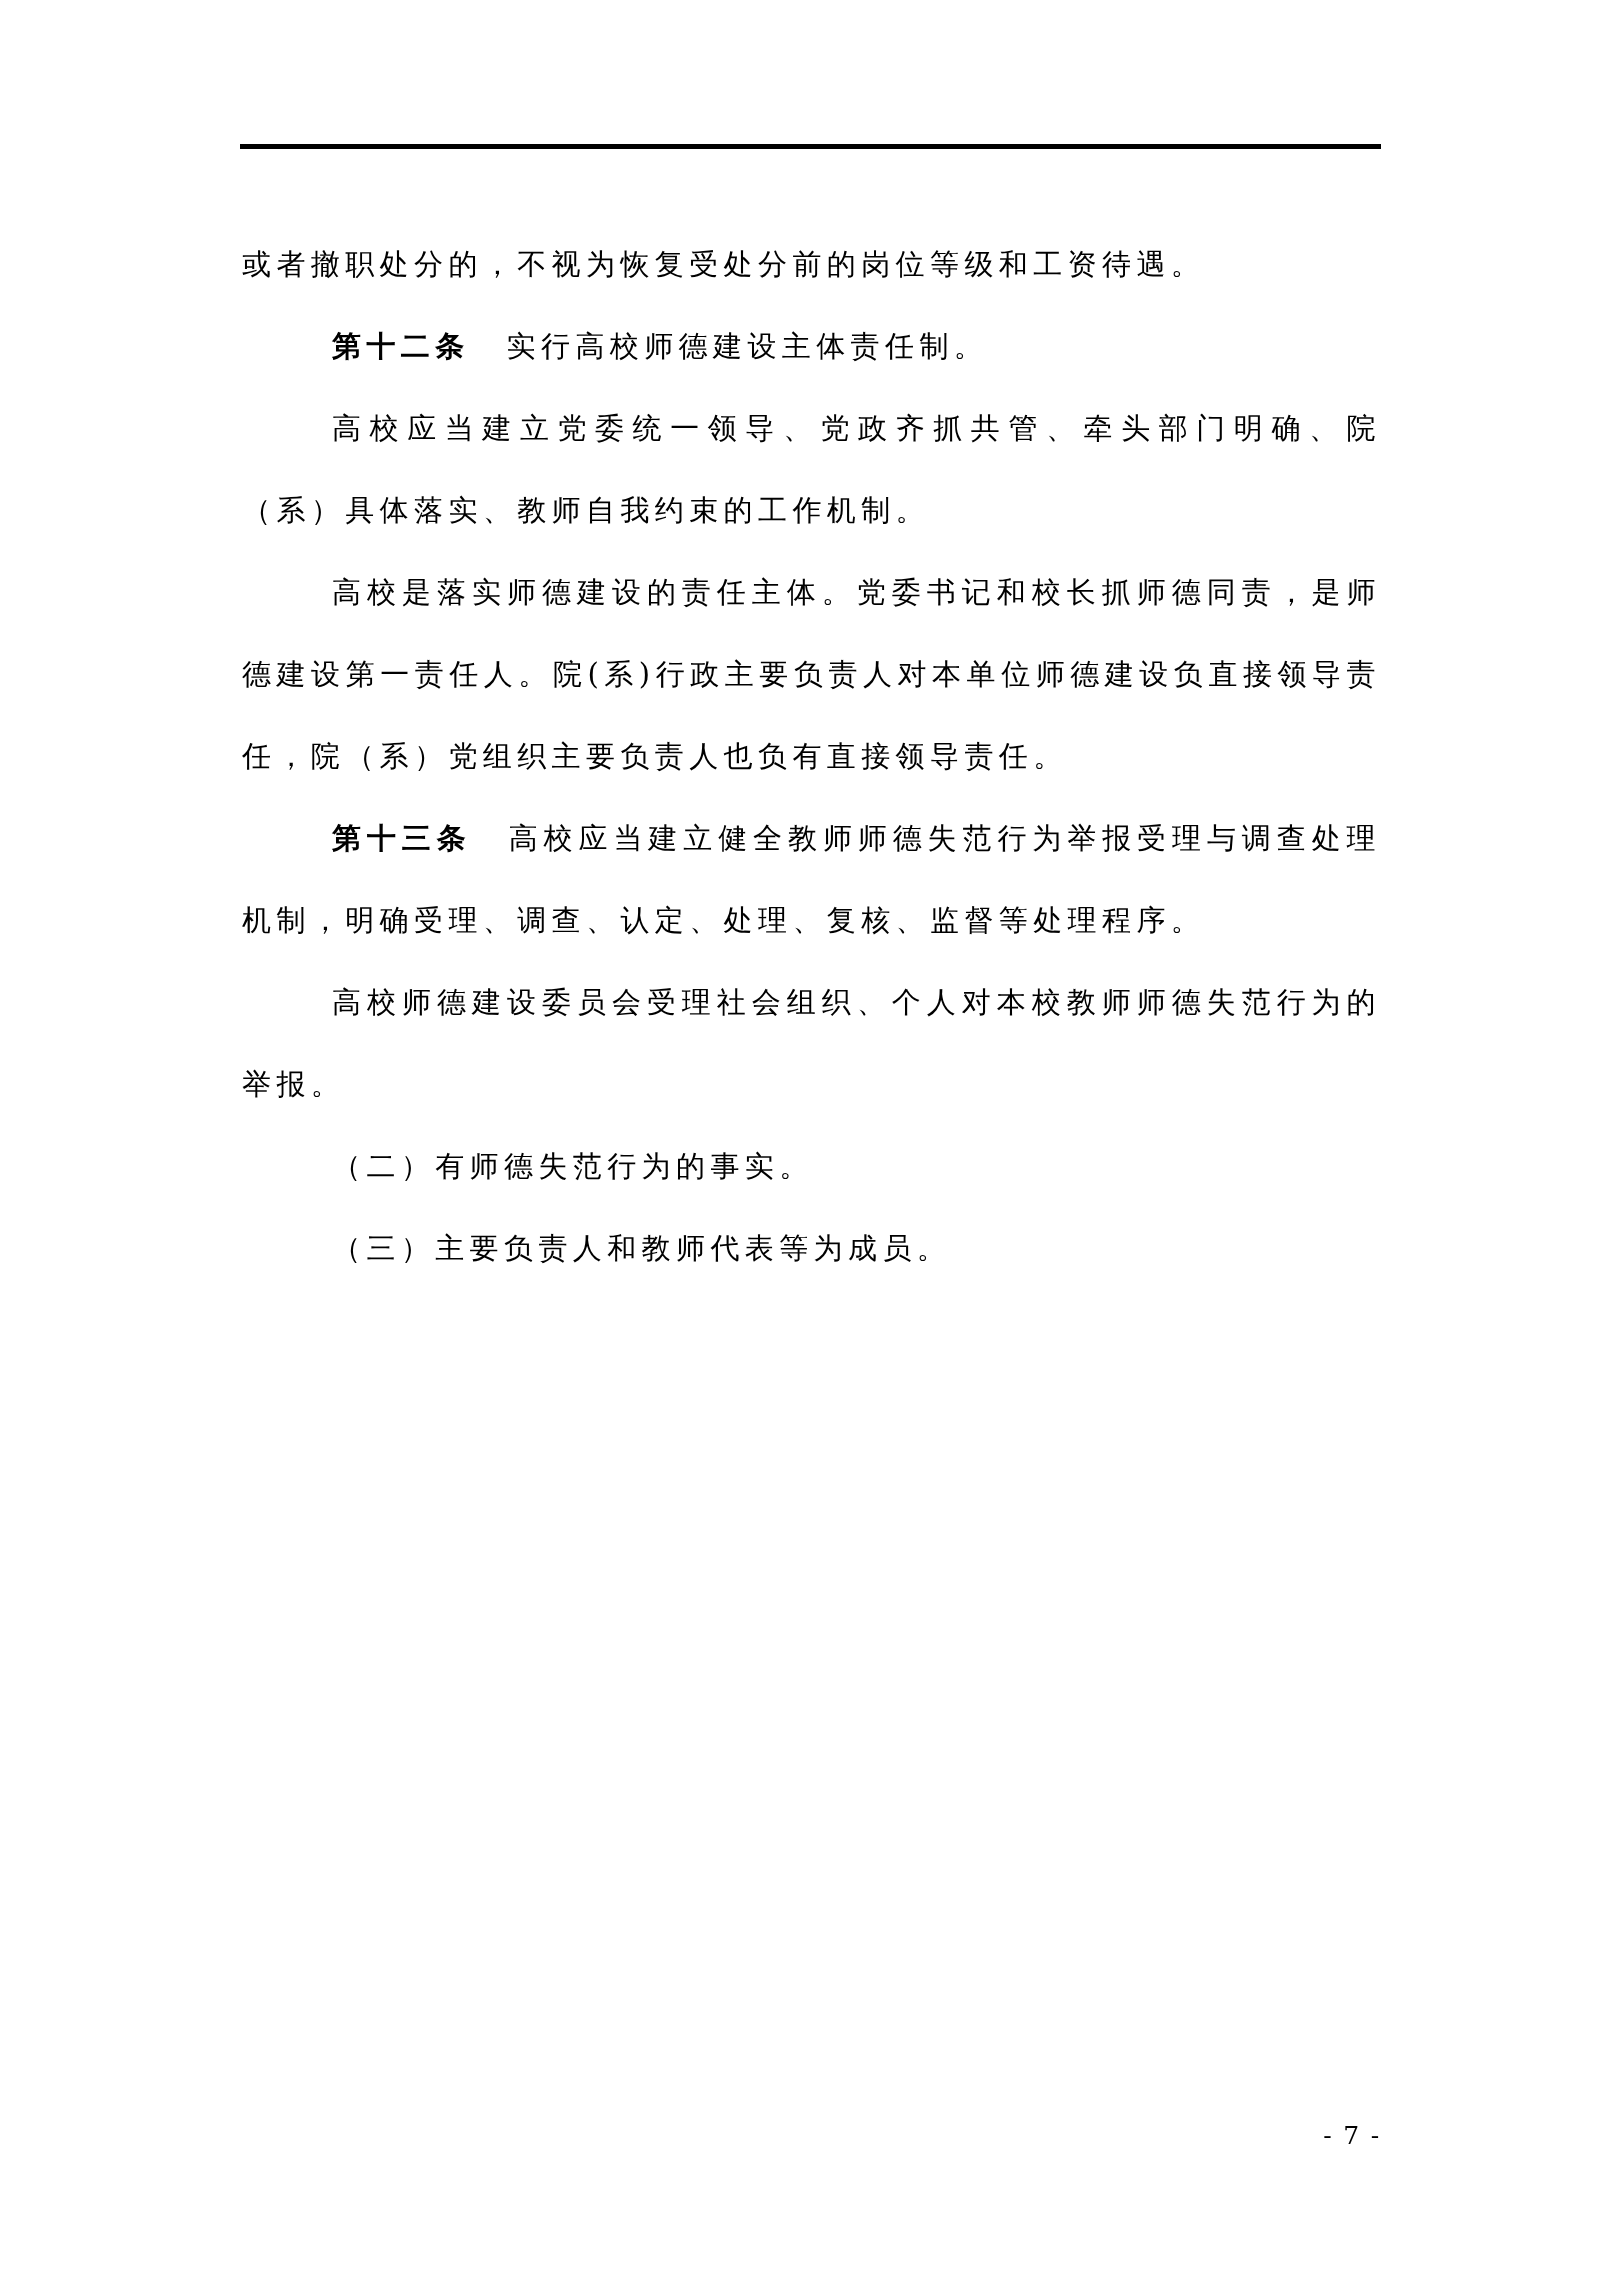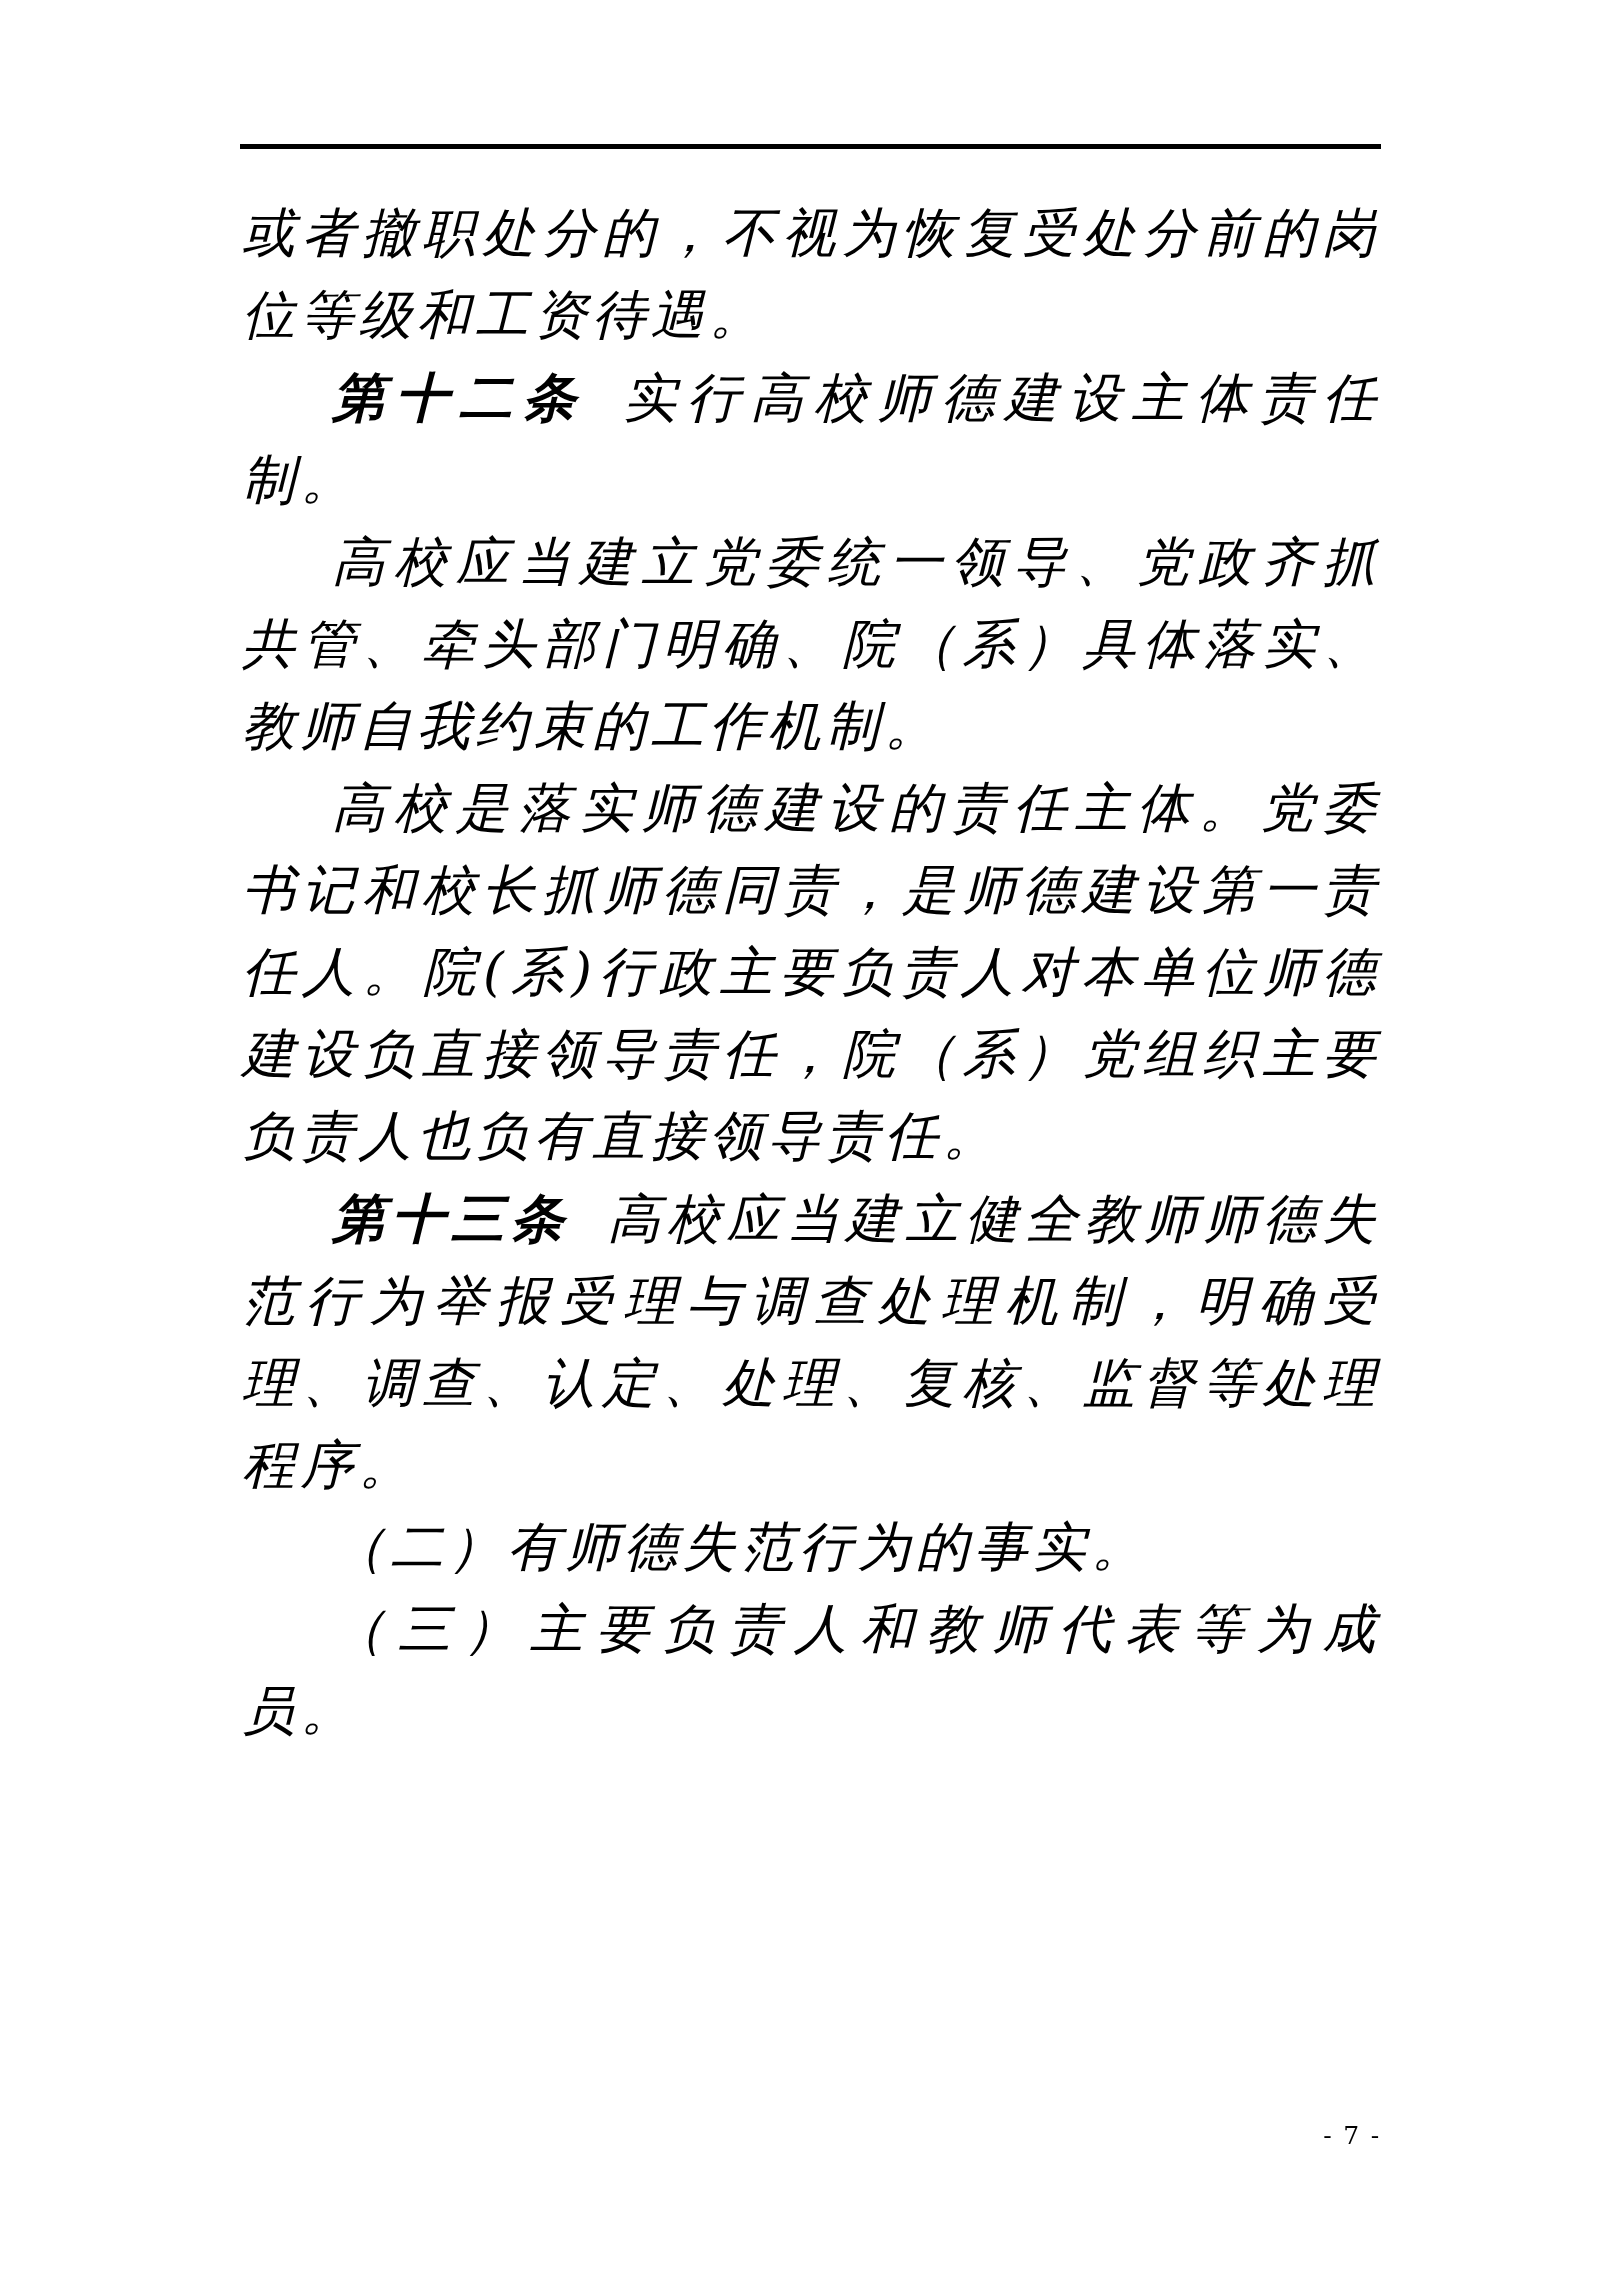--- a/index.html
+++ b/index.html
@@ -19,29 +19,28 @@
     position: absolute;
     left: 240px;
     top: 144px;
     width: 1141px;
     height: 4.5px;
     background: #000000;
   }
   .content {
     position: absolute;
     left: 242px;
-    top: 192px;
+    top: 223px;
     width: 1139px;
-    font-size: 53px;
+    font-size: 29px;
     line-height: 82px;
     letter-spacing: 5.4px;
     color: #000000;
     text-align: justify;
     text-justify: inter-character;
-    font-style: italic;
   }
   .para {
     margin: 0;
     padding: 0;
   }
   .para.indent {
     text-indent: 90px;
   }
   .lead {
     font-weight: bold;
@@ -60,18 +59,19 @@
 <body>
 
 <div class="page">
   <div class="top-rule"></div>
   <div class="content">
       <p class="para">或者撤职处分的，不视为恢复受处分前的岗位等级和工资待遇。</p>
       <p class="para indent"><span class="lead">第十二条</span>实行高校师德建设主体责任制。</p>
       <p class="para indent">高校应当建立党委统一领导、党政齐抓共管、牵头部门明确、院（系）具体落实、教师自我约束的工作机制。</p>
       <p class="para indent">高校是落实师德建设的责任主体。党委书记和校长抓师德同责，是师德建设第一责任人。院(系)行政主要负责人对本单位师德建设负直接领导责任，院（系）党组织主要负责人也负有直接领导责任。</p>
       <p class="para indent"><span class="lead">第十三条</span>高校应当建立健全教师师德失范行为举报受理与调查处理机制，明确受理、调查、认定、处理、复核、监督等处理程序。</p>
+      <p class="para indent">高校师德建设委员会受理社会组织、个人对本校教师师德失范行为的举报。</p>
       <p class="para indent">（二）有师德失范行为的事实。</p>
       <p class="para indent">（三）主要负责人和教师代表等为成员。</p>
     </div>
   <div class="footer">- 7 -</div>
 </div>
 
 
 </body></html>

